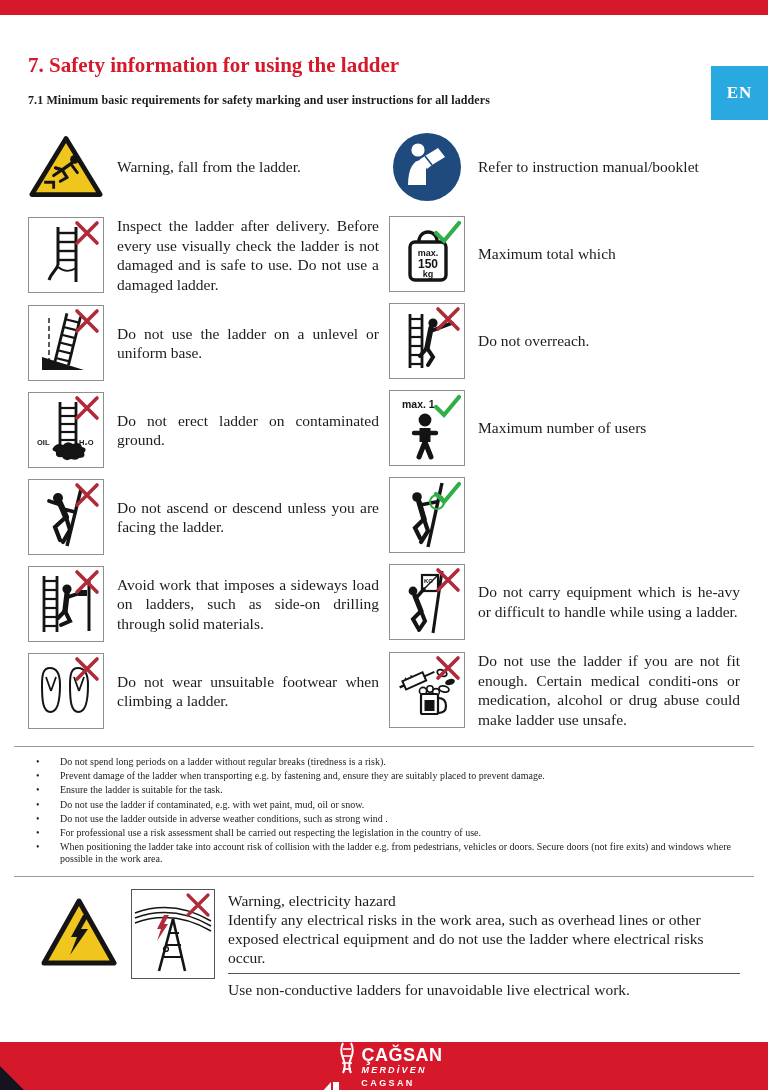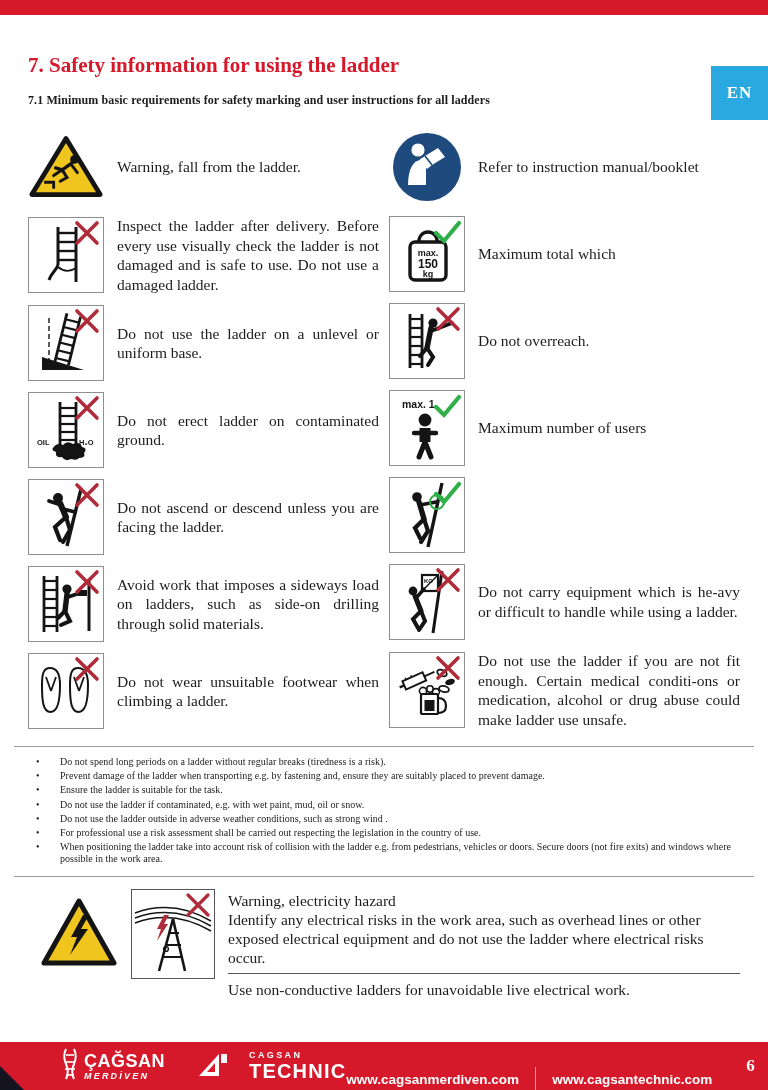--- a/index.html
+++ b/index.html
@@ -44,20 +44,21 @@
     position:relative; flex:0 0 84px; height:90px; border:1.5px solid #555;
     display:flex; align-items:center; justify-content:center; background:#fff;
   }
   .elec-text { flex:1; font-size:15.5px; line-height:1.24; padding-top:2px; }
   .elec-text .hr { border-top:1.5px solid #555; margin:6px 0 6px 0; }
 
   .footer {
     position:absolute; bottom:0; left:0; width:100%; height:48px; background:#d6182b;
     display:flex; align-items:center; padding:0 48px; color:#fff;
     font-family:"Liberation Sans", sans-serif;
+    flex-direction:column;
   }
   .corner-notch {
     position:absolute; left:0; bottom:0; width:0; height:0;
     border-bottom:24px solid #141421; border-right:24px solid transparent;
   }
   .brand1 { display:flex; align-items:center; gap:6px; margin-left:14px; }
   .brand1-text .b1 { font-size:18px; font-weight:bold; letter-spacing:0.5px; line-height:1; }
   .brand1-text .b2 { font-size:9px; font-weight:bold; font-style:italic; letter-spacing:2.2px; line-height:1; margin-top:2px; }
   .v-div { width:1px; height:26px; background:rgba(255,255,255,0.55); margin:0 16px; }
   .brand2 { display:flex; align-items:center; gap:20px; }

